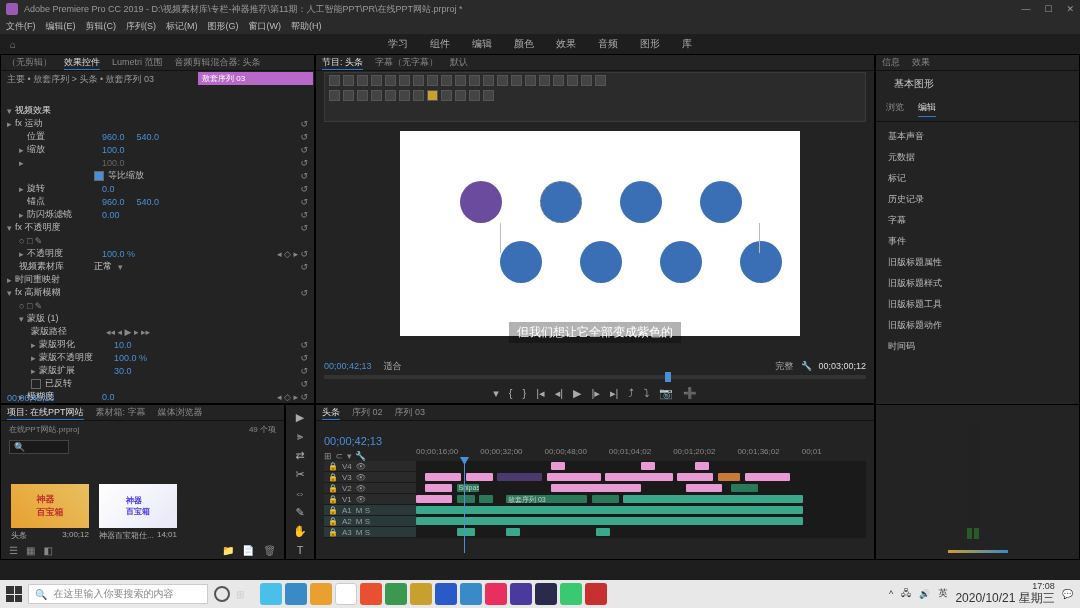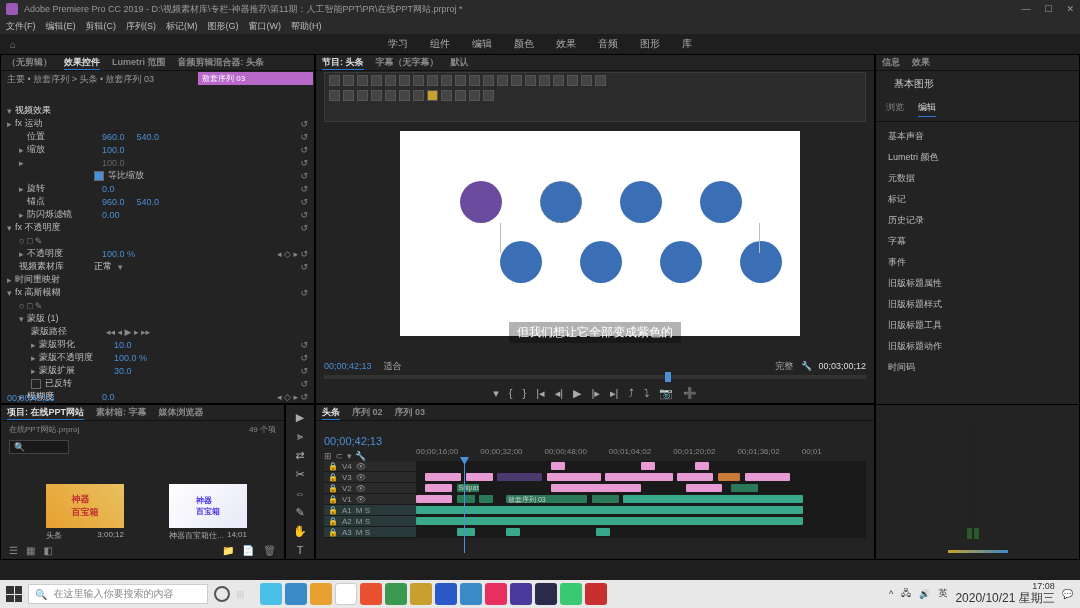--- a/index.html
+++ b/index.html
@@ -6,21 +6,21 @@
 body { width: 1080px; height: 608px; background: #1e1e1e; color: #ccc; font-size: 10px; overflow: hidden; position: relative; }
 .titlebar { height: 18px; background: #2a2a2a; display: flex; align-items: center; padding: 0 6px; color: #999; font-size: 9px; }
 .titlebar .icon { width: 12px; height: 12px; background: #9b59b6; border-radius: 2px; margin-right: 6px; }
 .titlebar .wincontrols { margin-left: auto; display: flex; gap: 14px; }
 .menubar { height: 16px; background: #2a2a2a; display: flex; align-items: center; padding: 0 6px; font-size: 9px; color: #bbb; gap: 10px; }
 .menubar span { cursor: default; }
 .workspace-tabs { height: 20px; background: #1e1e1e; display: flex; justify-content: center; align-items: center; gap: 22px; font-size: 10px; color: #aaa; padding: 0 10px; }
 .workspace-tabs .left-icons { position: absolute; left: 10px; display: flex; gap: 8px; }
 .workspace-tabs .left-icons span { color: #888; }
 .panel { background: #232323; border: 1px solid #000; position: absolute; }
-.panel-tabs { height: 16px; display: flex; align-items: center; font-size: 9px; padding: 0 6px; gap: 12px; color: #888; border-bottom: 1px solid #111; font-weight: bold; }
+.panel-tabs { height: 16px; display: flex; align-items: center; font-size: 9px; padding: 0 6px; gap: 12px; color: #888; border-bottom: 1px solid #111; }
 .panel-tabs .active { color: #ddd; border-bottom: 1px solid #2a7ad4; }
 .effect-controls { left: 0; top: 54px; width: 315px; height: 350px; }
 .ec-header { display: flex; font-size: 9px; padding: 2px 6px; color: #999; }
 .ec-header .right { margin-left: auto; }
 .ec-row { display: flex; align-items: center; height: 13px; padding: 0 6px; font-size: 9px; color: #bbb; }
 .ec-row .tri { width: 8px; color: #888; }
 .ec-row .name { flex: 0 0 75px; }
 .ec-row .val { color: #4a8fd8; }
 .ec-row .val2 { color: #4a8fd8; margin-left: 12px; }
 .ec-row .kf { margin-left: auto; color: #888; display: flex; gap: 4px; }
@@ -47,21 +47,21 @@
 .scrubber .played { position: absolute; left: 0; width: 63%; height: 100%; }
 .scrubber .head { position: absolute; left: 63%; top: -3px; width: 6px; height: 10px; background: #4a8fd8; }
 .transport { position: absolute; bottom: 3px; left: 50%; transform: translateX(-50%); display: flex; gap: 10px; color: #aaa; font-size: 11px; }
 .right-panel { right: 0; top: 54px; width: 205px; height: 412px; }
 .right-panel .sub-tabs { display: flex; gap: 14px; font-size: 9px; padding: 4px 10px; color: #888; border-bottom: 1px solid #111; }
 .right-panel .sub-tabs .active { color: #ddd; border-bottom: 1px solid #2a7ad4; padding-bottom: 2px; }
 .right-panel .list { padding: 4px 0; }
 .right-panel .list .item { padding: 4px 12px; font-size: 9px; color: #bbb; }
 .project { left: 0; top: 404px; width: 285px; height: 156px; }
 .project .thumbs { display: flex; gap: 10px; padding: 28px 10px 4px; }
-.project .thumb { width: 78px; margin-left: 35px; }
+.project .thumb { width: 78px; }
 .project .thumb .img { width: 78px; height: 44px; background: #333; position: relative; overflow: hidden; }
 .project .thumb .cap { font-size: 8px; color: #aaa; margin-top: 2px; display: flex; justify-content: space-between; }
 .tools { left: 285px; top: 404px; width: 30px; height: 156px; display: flex; flex-direction: column; align-items: center; gap: 5px; padding-top: 6px; }
 .tools .tool { width: 14px; height: 14px; color: #aaa; font-size: 11px; text-align: center; }
 .timeline { left: 315px; top: 404px; width: 560px; height: 156px; }
 .tl-tc { position: absolute; top: 30px; left: 8px; color: #4a8fd8; font-size: 11px; }
 .tl-icons { position: absolute; top: 46px; left: 8px; display: flex; gap: 4px; color: #888; font-size: 9px; }
 .tl-ruler { position: absolute; top: 42px; left: 100px; right: 8px; height: 12px; display: flex; font-size: 8px; color: #888; }
 .tl-ruler span { flex: 1; }
 .tl-tracks { position: absolute; top: 56px; left: 8px; right: 8px; bottom: 6px; }
@@ -366,21 +366,20 @@
     <span>信息</span>
     <span>效果</span>
   </div>
   <div style="padding:6px 18px;font-size:10px;color:#ccc">基本图形</div>
   <div class="sub-tabs">
     <span>浏览</span>
     <span class="active">编辑</span>
   </div>
   <div class="list">
     <div class="item">基本声音</div>
-    <div class="item">Lumetri 颜色</div>
     <div class="item">元数据</div>
     <div class="item">标记</div>
     <div class="item">历史记录</div>
     <div class="item">字幕</div>
     <div class="item">事件</div>
     <div class="item">旧版标题属性</div>
     <div class="item">旧版标题样式</div>
     <div class="item">旧版标题工具</div>
     <div class="item">旧版标题动作</div>
     <div class="item">时间码</div>

